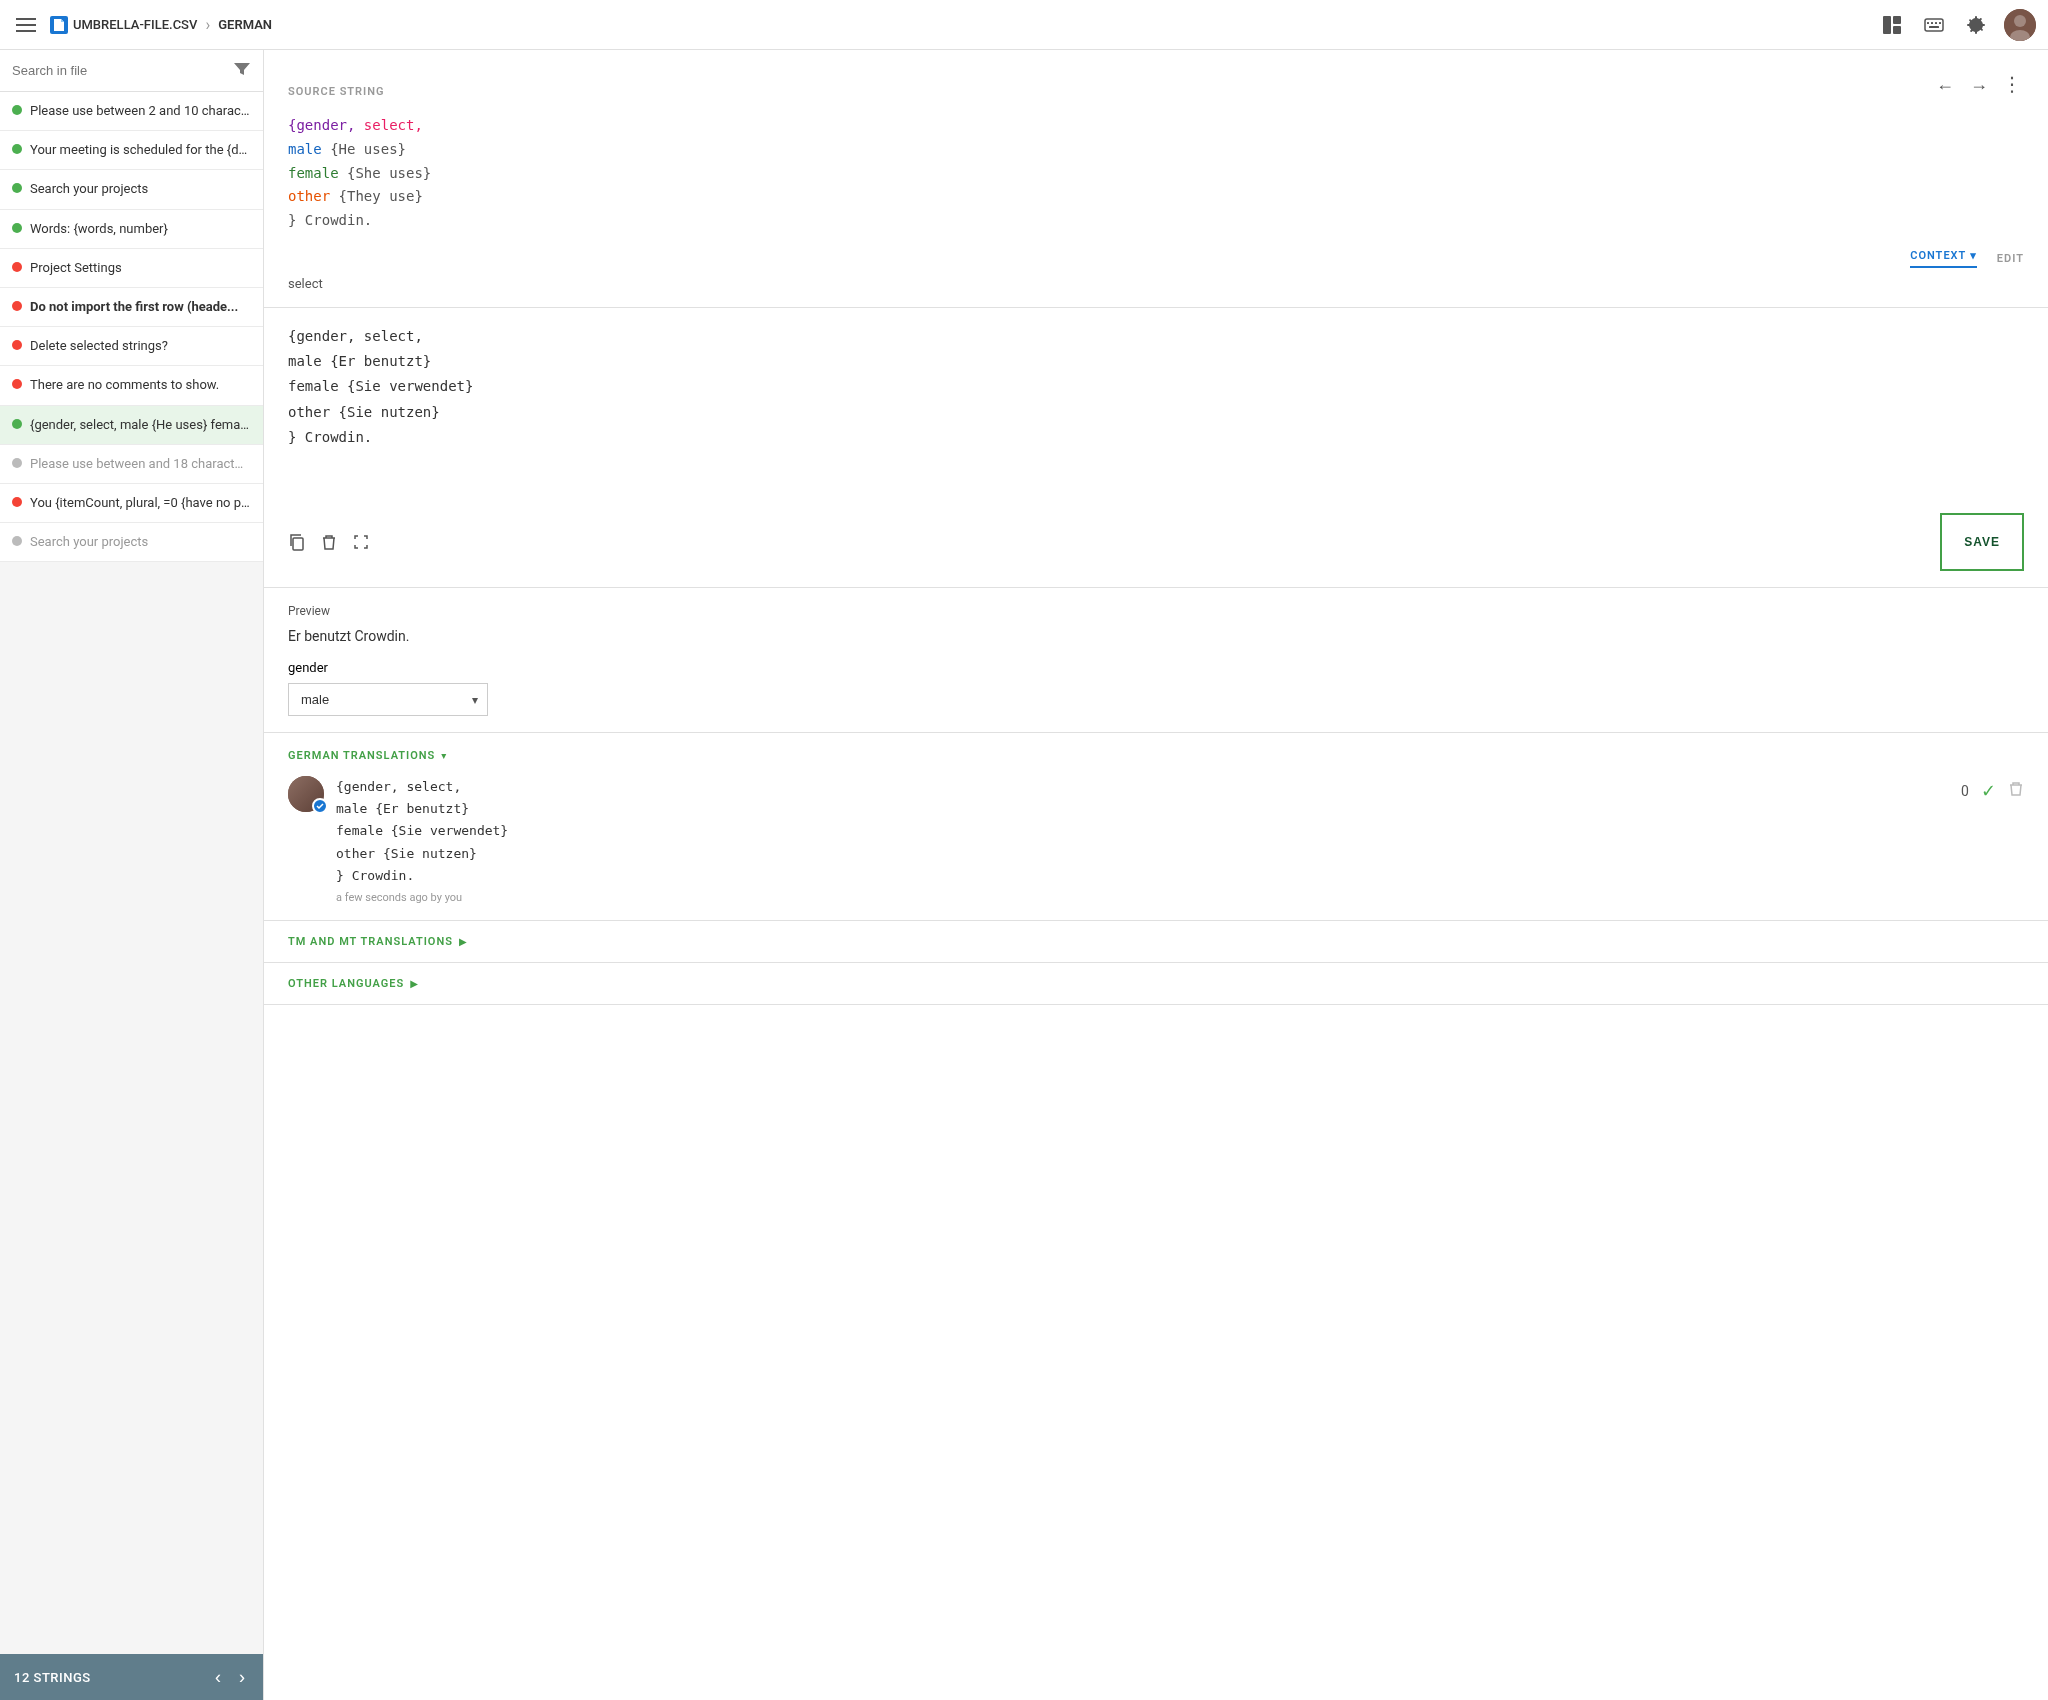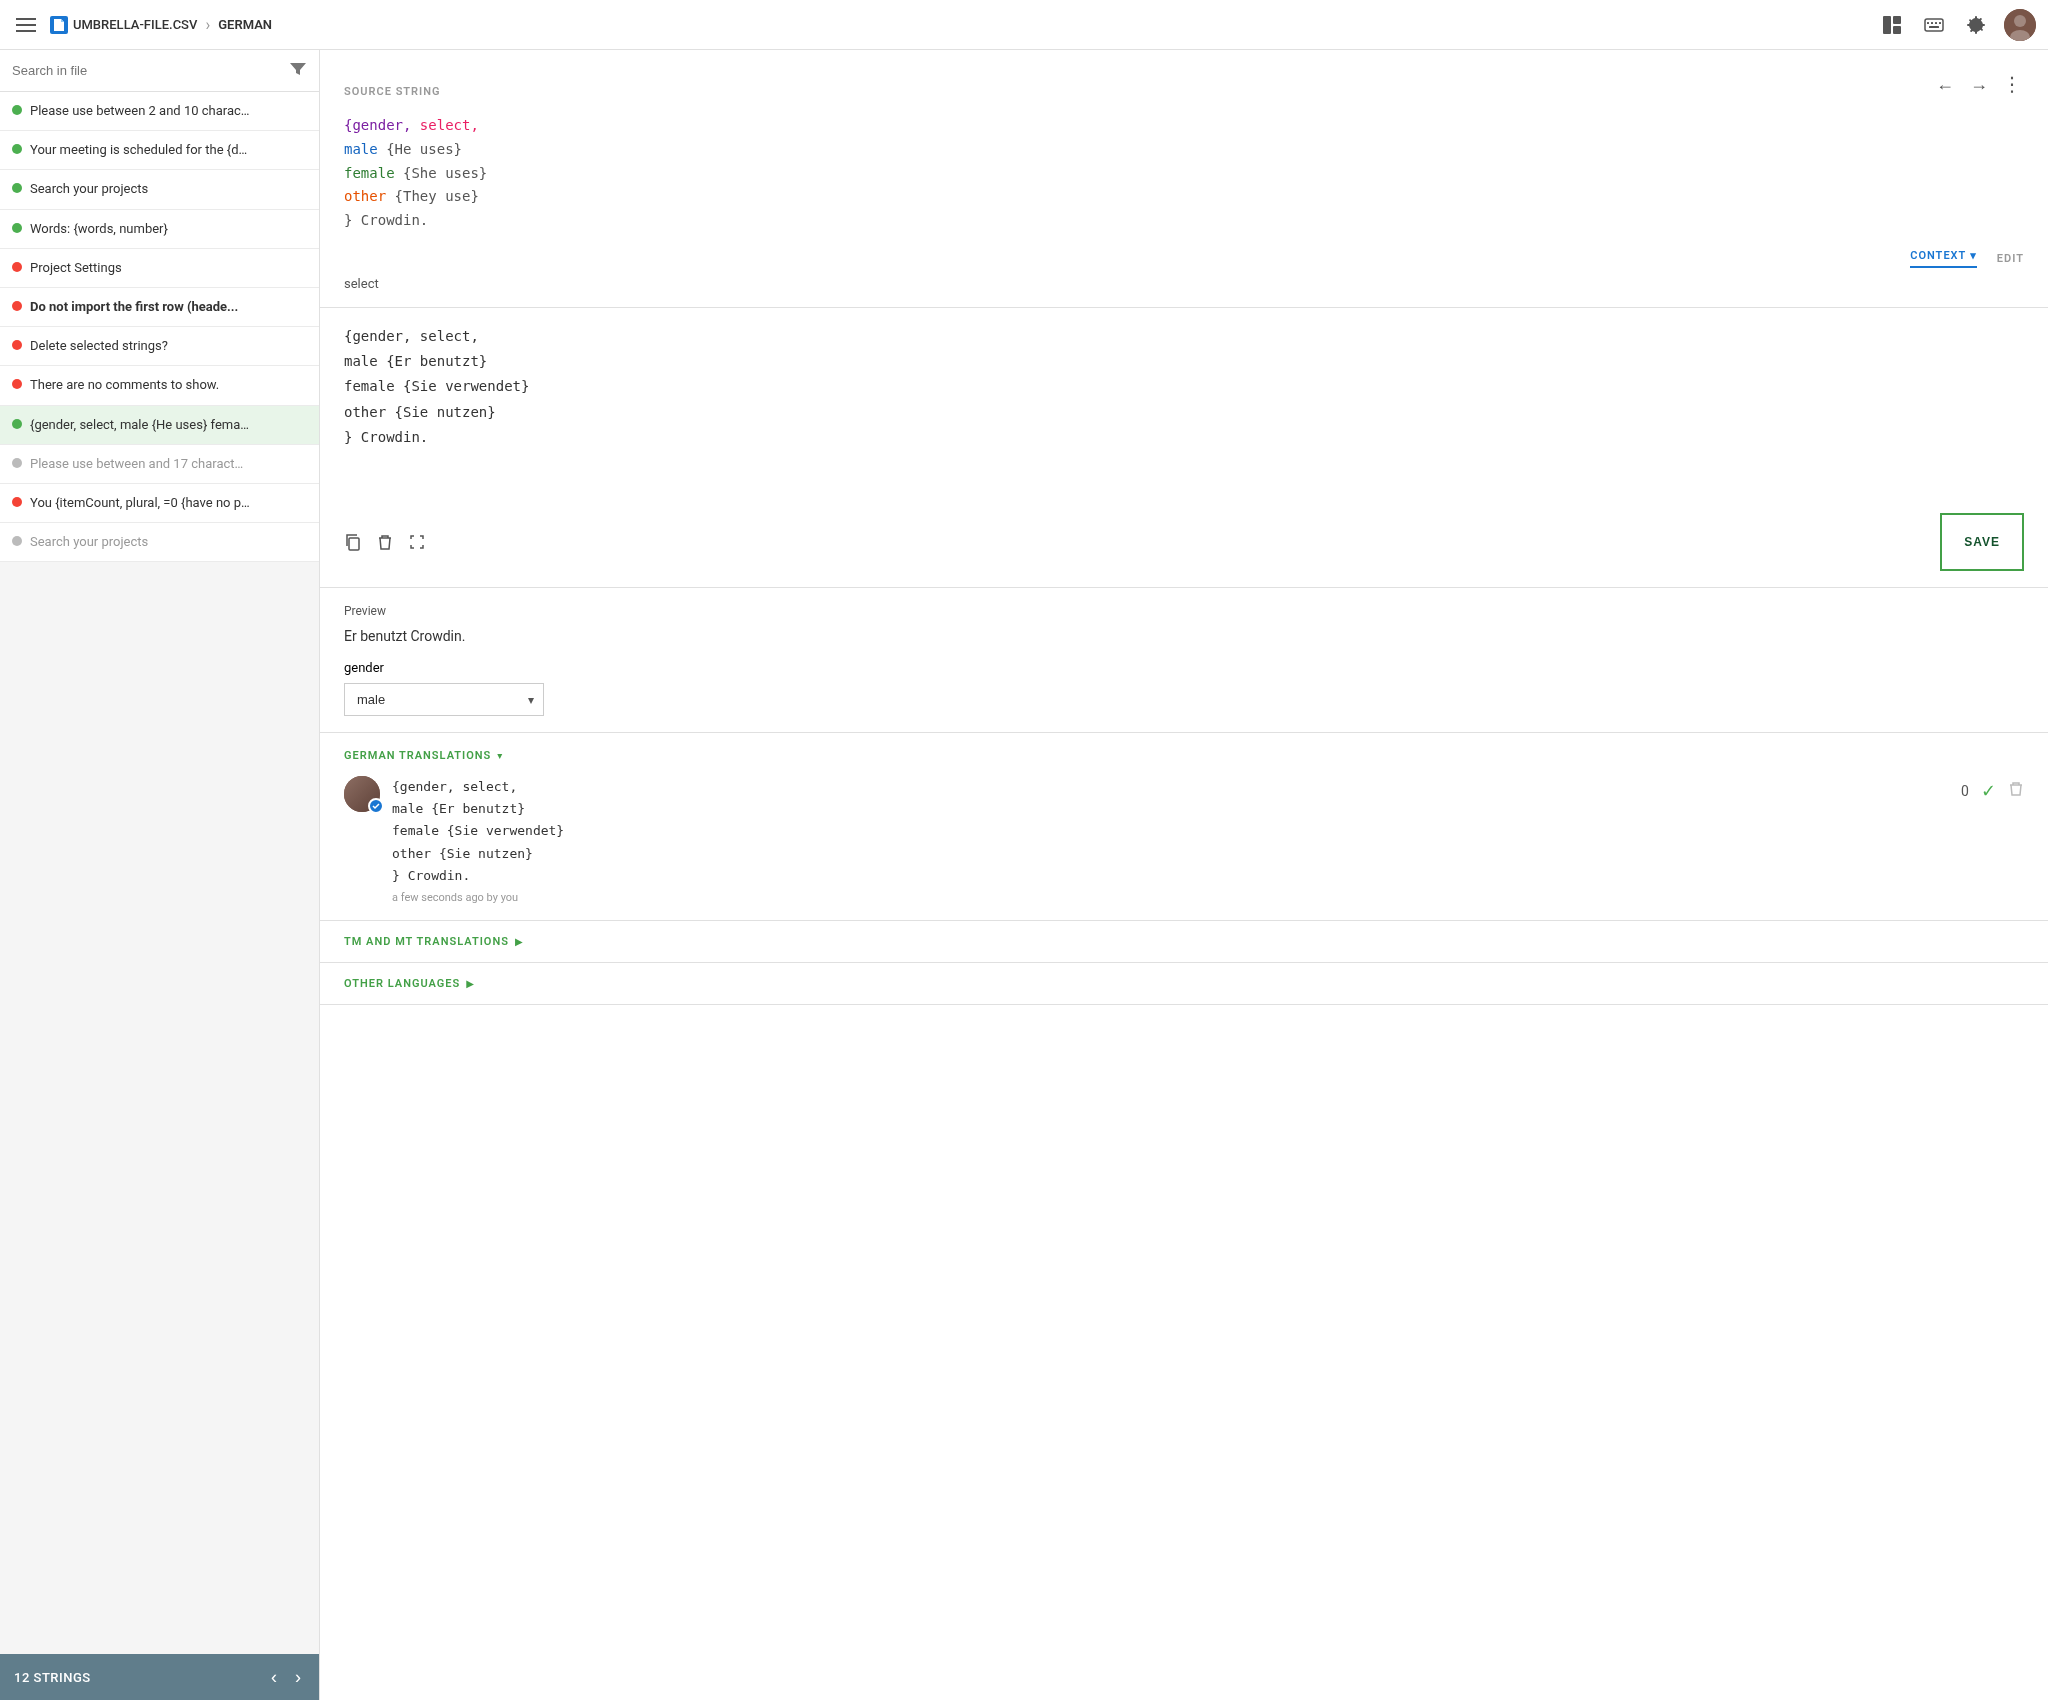--- a/index.html
+++ b/index.html
@@ -22,21 +22,21 @@
     .breadcrumb-sep { color: #999; font-size: 16px; }
     .breadcrumb-lang { font-weight: 600; color: #333; font-size: 13px; }
     .topbar-icon { cursor: pointer; color: #555; display: flex; align-items: center; padding: 4px; }
     .avatar { width: 32px; height: 32px; border-radius: 50%; background: #795548; display: flex; align-items: center; justify-content: center; overflow: hidden; cursor: pointer; }
 
     
     .main { display: flex; flex: 1; overflow: hidden; }
 
     
     .sidebar {
-      width: 320px; flex-shrink: 0; background: #f5f5f5;
+      width: 264px; flex-shrink: 0; background: #f5f5f5;
       border-right: 1px solid #e0e0e0; display: flex; flex-direction: column; overflow: hidden;
     }
     .search-bar {
       display: flex; align-items: center; padding: 10px 12px;
       background: #fff; border-bottom: 1px solid #e0e0e0;
     }
     .search-input {
       flex: 1; border: none; outline: none; font-size: 13px; color: #555;
       background: transparent;
     }
@@ -261,21 +261,21 @@
         <div class="string-item">
       <span class="status-dot dot-red"></span>
       <span class="string-text">There are no comments to show.</span>
     </div>
         <div class="string-item active">
       <span class="status-dot dot-green"></span>
       <span class="string-text">{gender, select, male {He uses} female {Sh...</span>
     </div>
         <div class="string-item">
       <span class="status-dot dot-gray"></span>
-      <span class="string-text muted">Please use between and 17 characters</span>
+      <span class="string-text muted">Please use between and 18 characters</span>
     </div>
         <div class="string-item">
       <span class="status-dot dot-red"></span>
       <span class="string-text">You {itemCount, plural, =0 {have no project...</span>
     </div>
         <div class="string-item">
       <span class="status-dot dot-gray"></span>
       <span class="string-text muted">Search your projects</span>
     </div>
       </div>

